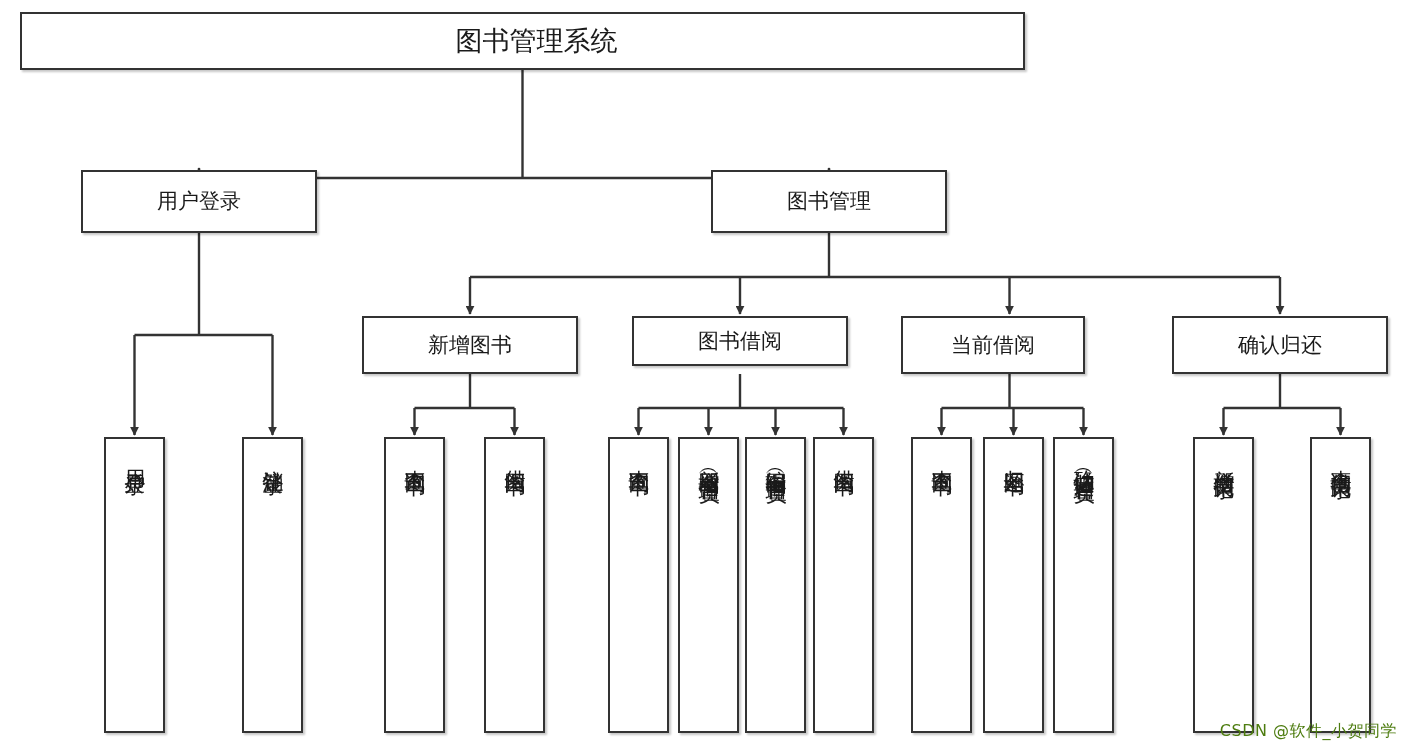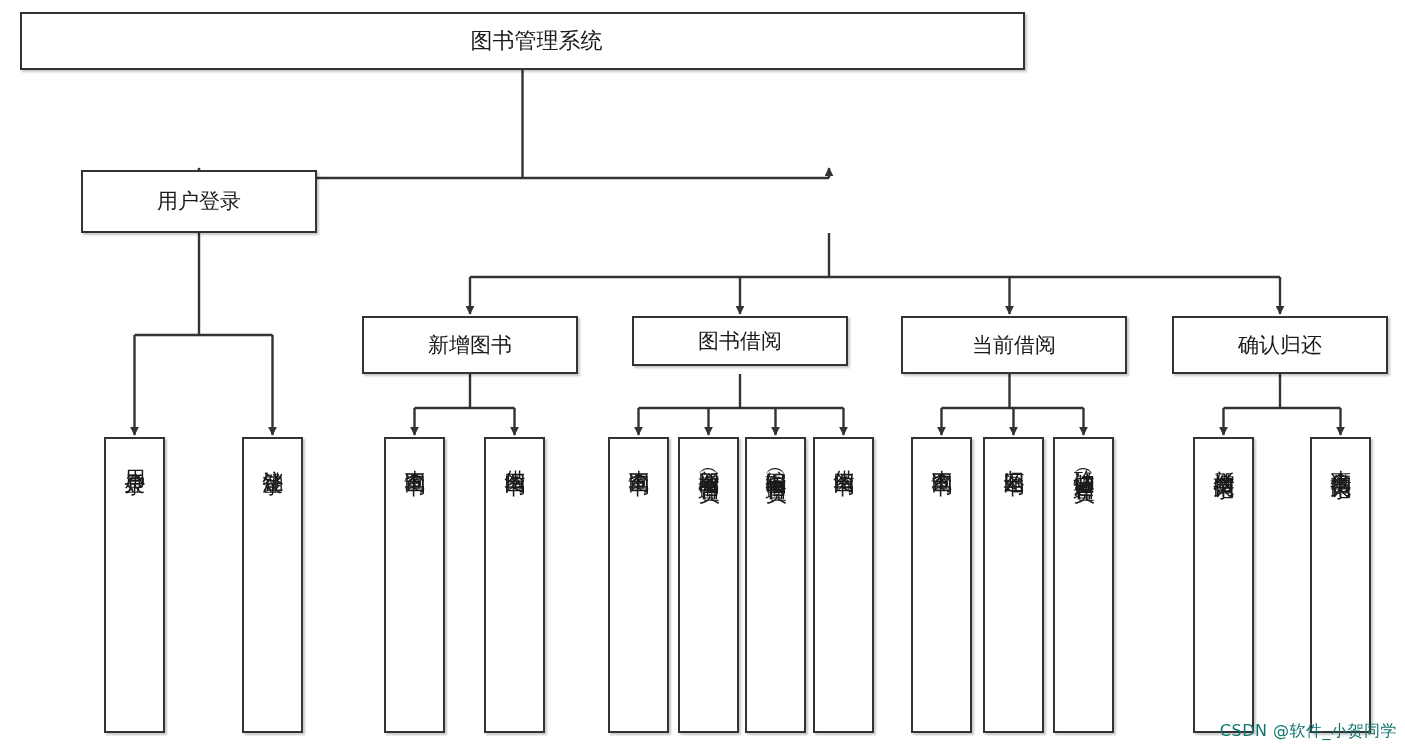--- a/index.html
+++ b/index.html
@@ -39,40 +39,40 @@
   .node-label {
     color: #1a1a1a;
     text-align: center;
     line-height: 1.25;
     white-space: nowrap;
   }
   .node.horiz .node-label {
     font-size: 21px;
   }
   .node.root .node-label {
-    font-size: 22px;
+    font-size: 27px;
     margin-left: 28px;
   }
   .node.vert {
     align-items: flex-start;
     padding-top: 14px;
   }
   .node.vert .node-label {
     writing-mode: vertical-rl;
     text-orientation: upright;
     font-size: 21px;
     letter-spacing: 2px;
     line-height: 1;
   }
   #watermark {
     position: absolute;
     right: 8px;
     bottom: 5px;
     font-size: 16px;
-    color: #0f766e;
+    color: #4d7c0f;
     letter-spacing: 0.5px;
     white-space: nowrap;
   }
 </style>
 </head>
 <body>
 
 <div id="diagram-root">
 
   <svg id="edges-layer" viewBox="0 0 1405 747" width="1405" height="747" xmlns="http://www.w3.org/2000/svg">
@@ -118,28 +118,31 @@
       </g>
   </svg>
 
   <div class="node root horiz" style="left: 20px; top: 12px; width: 1005px; height: 58px;">
     <span class="node-label">图书管理系统</span>
   </div>
 
   <div class="node horiz" style="left: 81px; top: 170px; width: 236px; height: 63px;">
     <span class="node-label">用户登录</span>
   </div>
+  <div class="node horiz" style="left: 711px; top: 170px; width: 236px; height: 63px;">
+    <span class="node-label">图书管理</span>
+  </div>
 
   <div class="node horiz" style="left: 362px; top: 316px; width: 216px; height: 58px;">
     <span class="node-label">新增图书</span>
   </div>
   <div class="node horiz" style="left: 632px; top: 316px; width: 216px; height: 50px;">
     <span class="node-label">图书借阅</span>
   </div>
-  <div class="node horiz" style="left: 901px; top: 316px; width: 226px; height: 58px;">
+  <div class="node horiz" style="left: 901px; top: 316px; width: 184px; height: 58px;">
     <span class="node-label">当前借阅</span>
   </div>
   <div class="node horiz" style="left: 1172px; top: 316px; width: 216px; height: 58px;">
     <span class="node-label">确认归还</span>
   </div>
 
   <div class="node vert" style="left: 104px; top: 437px; width: 61px; height: 296px;">
     <span class="node-label">用户登录</span>
   </div>
   <div class="node vert" style="left: 242px; top: 437px; width: 61px; height: 296px;">

